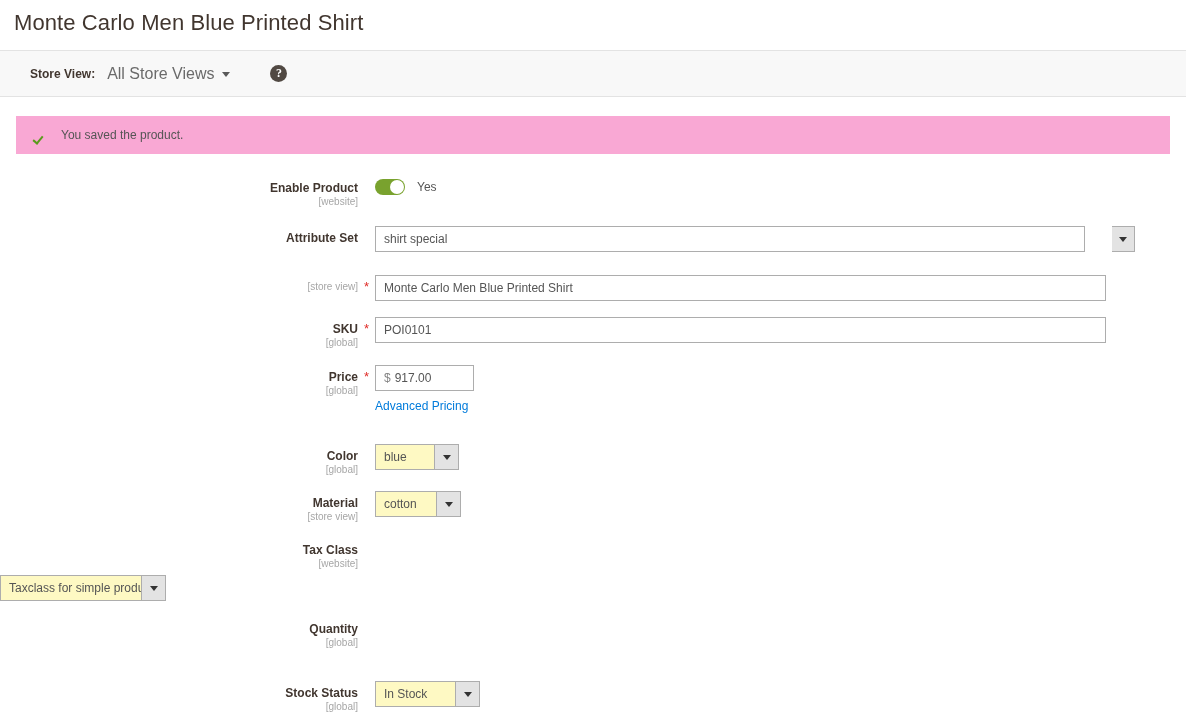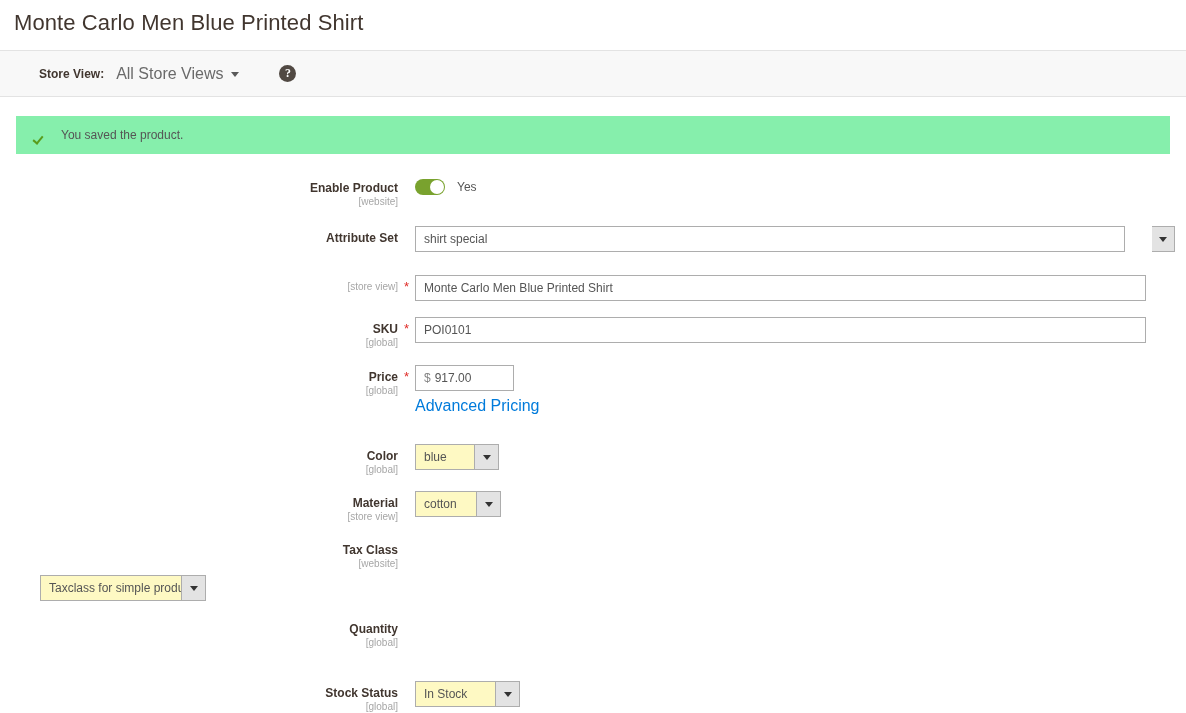--- a/index.html
+++ b/index.html
@@ -30,21 +30,21 @@
   }
 
   
   .storeview-bar {
     background: #f8f8f8;
     border-top: 1px solid #e3e3e3;
     border-bottom: 1px solid #e3e3e3;
     height: 45px;
     display: flex;
     align-items: center;
-    padding-left: 39px;
+    padding-left: 30px;
   }
   .storeview-label {
     font-size: 12px;
     font-weight: bold;
     color: #41362f;
     margin-right: 12px;
   }
   .storeview-value {
     font-size: 16px;
     color: #6a6a6a;
@@ -74,21 +74,21 @@
     text-align: center;
     cursor: pointer;
     font-family: "Liberation Serif", serif;
   }
 
   
   .messages-area {
     padding: 19px 16px 0 16px;
   }
   .message-success {
-    background: #86efac;
+    background: #f9a8d4;
     height: 38px;
     display: flex;
     align-items: center;
     padding-left: 17px;
     box-sizing: border-box;
   }
   .check-icon {
     width: 16px; height: 16px;
     position: relative;
     margin-right: 12px;
@@ -109,21 +109,20 @@
   }
 
   
   .form-area {
     padding-top: 22px;
   }
   .field-row {
     display: flex;
     align-items: flex-start;
     margin-bottom: 0;
-    padding-left: 40px;
   }
   .label-col {
     width: 358px;
     flex: none;
     text-align: right;
     padding-top: 5px;
     box-sizing: border-box;
     padding-right: 0;
   }
   .label-main {
@@ -267,21 +266,21 @@
     padding: 0;
     background: transparent;
   }
 
   
   .sub-link-row {
     display: flex;
   }
   .sub-link {
     color: #007bdb;
-    font-size: 16px;
+    font-size: 12px;
     text-decoration: none;
     cursor: pointer;
     line-height: 14px;
   }
 
   
   .toggle-wrap { display: flex; align-items: center; padding-top: 3px; }
   .toggle {
     width: 30px; height: 16px;
     border-radius: 9px;

